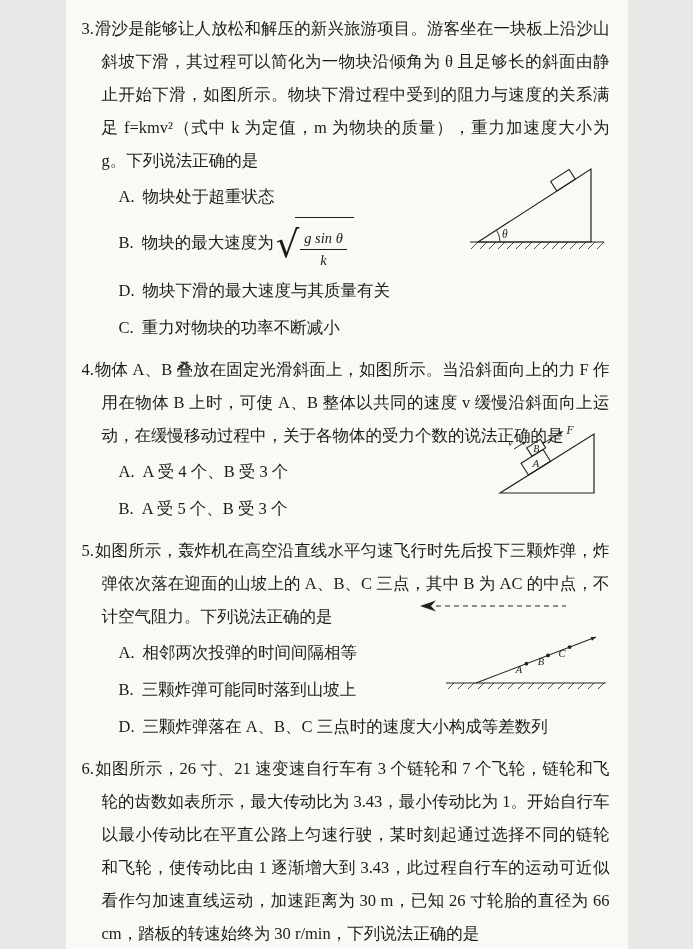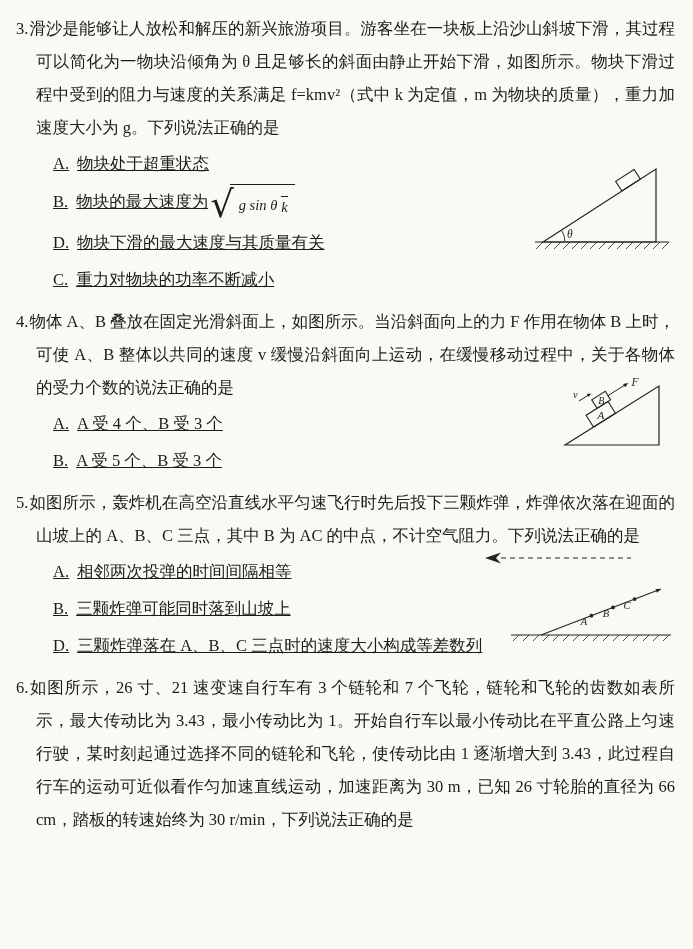--- a/index.html
+++ b/index.html
@@ -1,49 +1,49 @@
 <!DOCTYPE html>
 <html><head>
 <meta charset="utf-8">
 <style>
   html,body { margin:0; padding:0; background:#e8e8e6; }
   .page {
     position: relative;
-    width: 693px; height: 949px;
+    width: 562px; height: 949px;
     margin: 0 auto;
     background: #faf9f5;
     color: #1b1b1b;
     font-family: "Liberation Serif", "DejaVu Serif", serif;
     font-size: 16.5px;
     box-sizing: border-box;
     padding: 12px 18px 11px 16px;
     overflow: hidden;
   }
   .question { position: relative; margin-bottom: 8px; }
   .q-body {
     margin: 0;
     line-height: 33px;
     text-align: justify;
     padding-left: 20px;
     text-indent: -20px;
   }
   .q-num { padding-right: 1px; }
-  .options { margin-top: 0; text-decoration: underline; }
+  .options { margin-top: 0; }
   .option { margin-left: 37px; line-height: 34px; margin-top: 3px; }
   .opt-label { margin-right: 8px; }
 
   
   .sqrt { display: inline-flex; align-items: center; vertical-align: middle; margin: 0 2px; }
   .radical-sign {
     font-size: 37px; line-height: 0.9;
     font-family: "DejaVu Sans", sans-serif;
     margin-right: -4px; transform: translateY(1px);
   }
   .radicand { border-top: 1.6px solid #1b1b1b; padding: 3px 7px 1px 5px; }
-  .frac { display: inline-flex; 
+  .frac { display: inline-flex; flex-direction: column; 
           font-style: italic; font-size: 14.5px; line-height: 1.3; }
   .frac .num { padding: 0 4px 1px; }
   .frac .den { border-top: 1.3px solid #1b1b1b; align-self: stretch;
                text-align: center; padding-top: 1px; }
 
   
   .fig { position: absolute; }
   .fig-q3 { top: 146px; right: 6px; }
   .fig-q4 { top: 66px; right: 8px; }
   .fig-q5a { top: 64px; right: 42px; }

